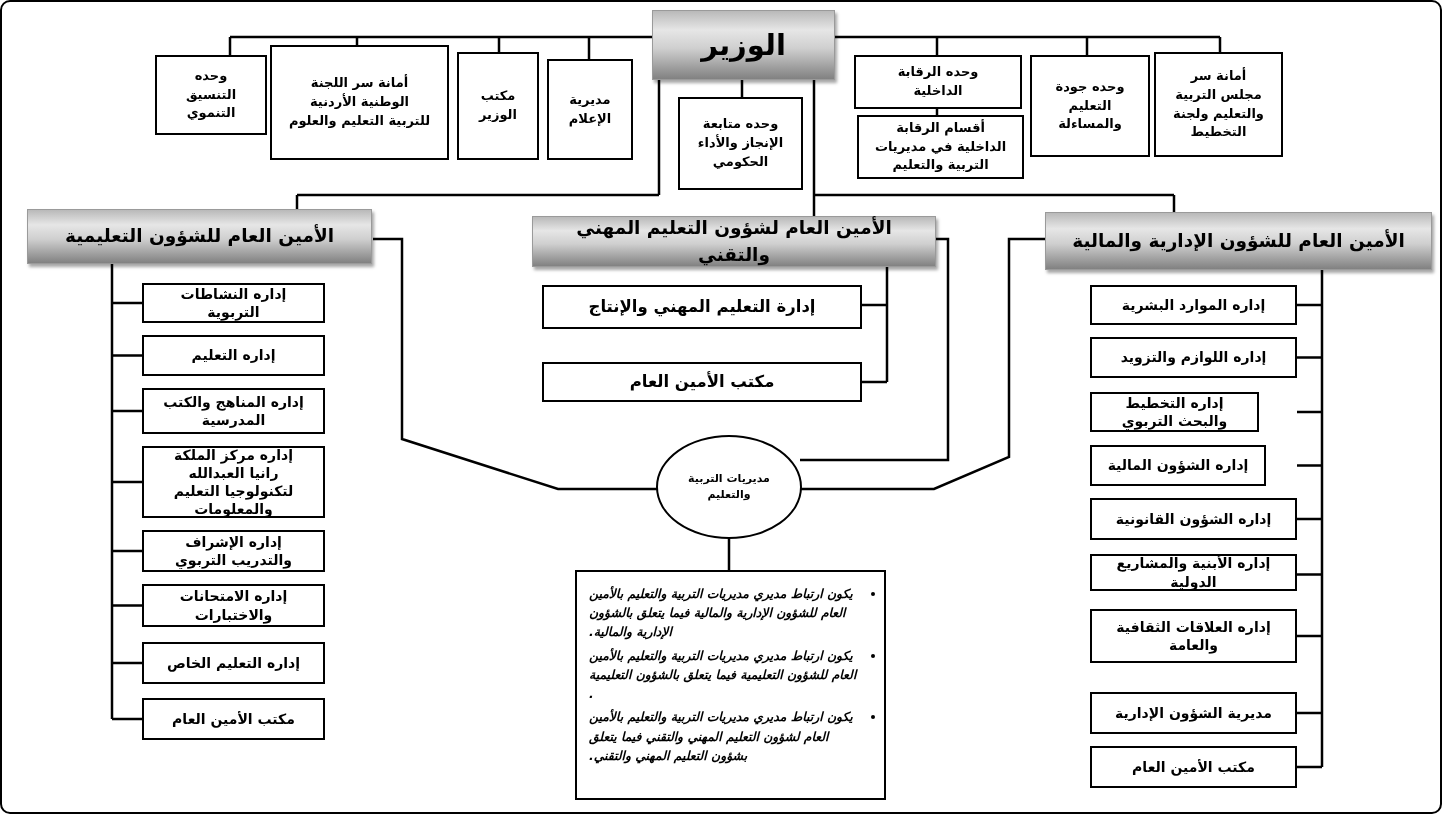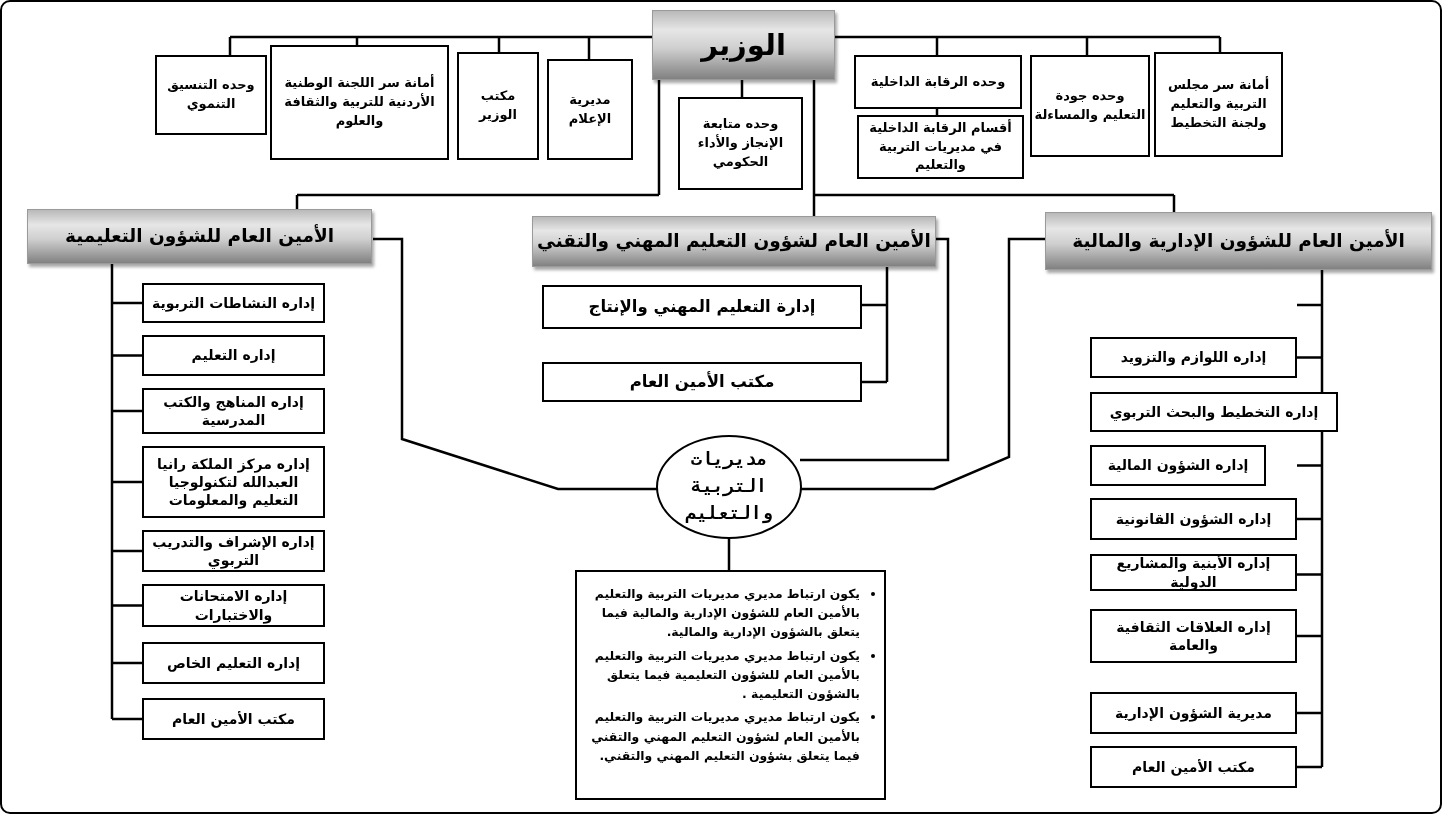--- a/index.html
+++ b/index.html
@@ -5,38 +5,38 @@
   html,body{margin:0;padding:0;background:#fff;}
   .canvas{
     position:relative;width:1442px;height:814px;box-sizing:border-box;
     border:2px solid #000;border-radius:10px;background:#fff;overflow:hidden;
     font-family:"DejaVu Sans",sans-serif;direction:rtl;color:#000;
   }
   .lines{position:absolute;left:0;top:0;width:1442px;height:814px;}
   .box{
     position:absolute;box-sizing:border-box;border:2.5px solid #000;background:#fff;
     display:flex;align-items:center;justify-content:center;text-align:center;
-    font-weight:700;font-size:13px;line-height:1.45;padding:2px 1px;
+    font-weight:700;font-size:13px;line-height:1.45;padding:2px 15px;
   }
   .grad{
     border:1px solid #9a9a9a;
     background:linear-gradient(180deg,#b9b9b9 0%,#e6e6e6 28%,#cfcfcf 55%,#818181 100%);
     box-shadow:2px 3px 3px rgba(0,0,0,0.35);
   }
   .minister{font-size:29px;letter-spacing:1px;}
   .sg{font-size:18.5px;}
   .dept{font-size:14px;line-height:1.3;}
   .mid-dept{font-size:16.5px;}
-  .ellipse{border-radius:50%;font-size:18px;line-height:1.5;padding:8px 14px;font-family:Liberation Mono, monospace;}
+  .ellipse{border-radius:50%;font-size:11px;line-height:1.5;padding:8px 14px;}
   .note{
     position:absolute;box-sizing:border-box;border:2.5px solid #000;background:#fff;
     font-weight:700;font-size:12.4px;line-height:1.55;padding:12px 8px 8px 8px;
   }
   .note ul{margin:0;padding:0 16px 0 4px;list-style:disc;}
-  .note li{text-align:right;margin-bottom:4px;}
+  .note li{text-align:left;margin-bottom:4px;font-style:italic;}
 </style>
 </head>
 <body>
 
 <div class="canvas">
 
   <svg class="lines" viewBox="0 0 1442 814" xmlns="http://www.w3.org/2000/svg">
     <path fill="none" stroke="#000" stroke-width="2.5" d="
       M228 35 H650 M833 35 H1218
       M228 35 V53 M355 35 V43 M497 35 V50 M587 35 V57
@@ -54,21 +54,21 @@
       M1295 517 H1320 M1295 572.5 H1320 M1295 634 H1320 M1295 711 H1320 M1295 765 H1320
       M371 237 H400 V437 L556 487 H656
       M900 237 H946 V458 H798
       M1043 237 H1007 V455 L932 487 H798
       M727 537 V568"></path>
   </svg>
 
   <div class="box grad minister" style="left:650px;top:8px;width:183px;height:70px">الوزير</div>
 
   <div class="box" style="left:153px;top:53px;width:112px;height:80px">وحده التنسيق التنموي</div>
-  <div class="box" style="left:268px;top:43px;width:179px;height:115px">أمانة سر اللجنة الوطنية الأردنية للتربية والثقافة والعلوم</div>
+  <div class="box" style="left:268px;top:43px;width:179px;height:115px">أمانة سر اللجنة الوطنية الأردنية للتربية التعليم والعلوم</div>
   <div class="box" style="left:455px;top:50px;width:82px;height:108px">مكتب الوزير</div>
   <div class="box" style="left:545px;top:57px;width:86px;height:101px">مديرية الإعلام</div>
   <div class="box" style="left:676px;top:95px;width:125px;height:93px">وحده متابعة الإنجاز والأداء الحكومي</div>
   <div class="box" style="left:852px;top:53px;width:168px;height:54px">وحده الرقابة الداخلية</div>
   <div class="box" style="left:855px;top:113px;width:167px;height:64px">أقسام الرقابة الداخلية في مديريات التربية والتعليم</div>
   <div class="box" style="left:1028px;top:53px;width:120px;height:102px">وحده جودة التعليم والمساءلة</div>
   <div class="box" style="left:1152px;top:50px;width:129px;height:105px">أمانة سر مجلس التربية والتعليم ولجنة التخطيط</div>
 
   <div class="box grad sg" style="left:25px;top:207px;width:345px;height:55px">الأمين العام للشؤون التعليمية</div>
   <div class="box grad sg" style="left:530px;top:214px;width:404px;height:51px">الأمين العام لشؤون التعليم المهني والتقني</div>
@@ -89,22 +89,23 @@
   <div class="box ellipse" style="left:654px;top:433px;width:146px;height:104px">مديريات التربية والتعليم</div>
 
   <div class="note" style="left:573px;top:568px;width:311px;height:230px">
     <ul>
       <li>يكون ارتباط مديري مديريات التربية والتعليم بالأمين العام للشؤون الإدارية والمالية فيما يتعلق بالشؤون الإدارية والمالية.</li>
       <li>يكون ارتباط مديري مديريات التربية والتعليم بالأمين العام للشؤون التعليمية فيما يتعلق بالشؤون التعليمية .</li>
       <li>يكون ارتباط مديري مديريات التربية والتعليم بالأمين العام لشؤون التعليم المهني والتقني فيما يتعلق بشؤون التعليم المهني والتقني.</li>
     </ul>
   </div>
 
+  <div class="box dept" style="left:1088px;top:283px;width:207px;height:40px">إداره الموارد البشرية</div>
   <div class="box dept" style="left:1088px;top:335px;width:207px;height:41px">إداره اللوازم والتزويد</div>
-  <div class="box dept" style="left:1088px;top:390px;width:248px;height:40px">إداره التخطيط والبحث التربوي</div>
+  <div class="box dept" style="left:1088px;top:390px;width:169px;height:40px">إداره التخطيط والبحث التربوي</div>
   <div class="box dept" style="left:1088px;top:443px;width:176px;height:41px">إداره الشؤون المالية</div>
   <div class="box dept" style="left:1088px;top:496px;width:207px;height:42px">إداره الشؤون القانونية</div>
   <div class="box dept" style="left:1088px;top:552px;width:207px;height:37px">إداره الأبنية والمشاريع الدولية</div>
   <div class="box dept" style="left:1088px;top:607px;width:207px;height:54px">إداره العلاقات الثقافية والعامة</div>
   <div class="box dept" style="left:1088px;top:690px;width:207px;height:42px">مديرية الشؤون الإدارية</div>
   <div class="box dept" style="left:1088px;top:744px;width:207px;height:42px">مكتب الأمين العام</div>
 
 </div>
 
 </body></html>

